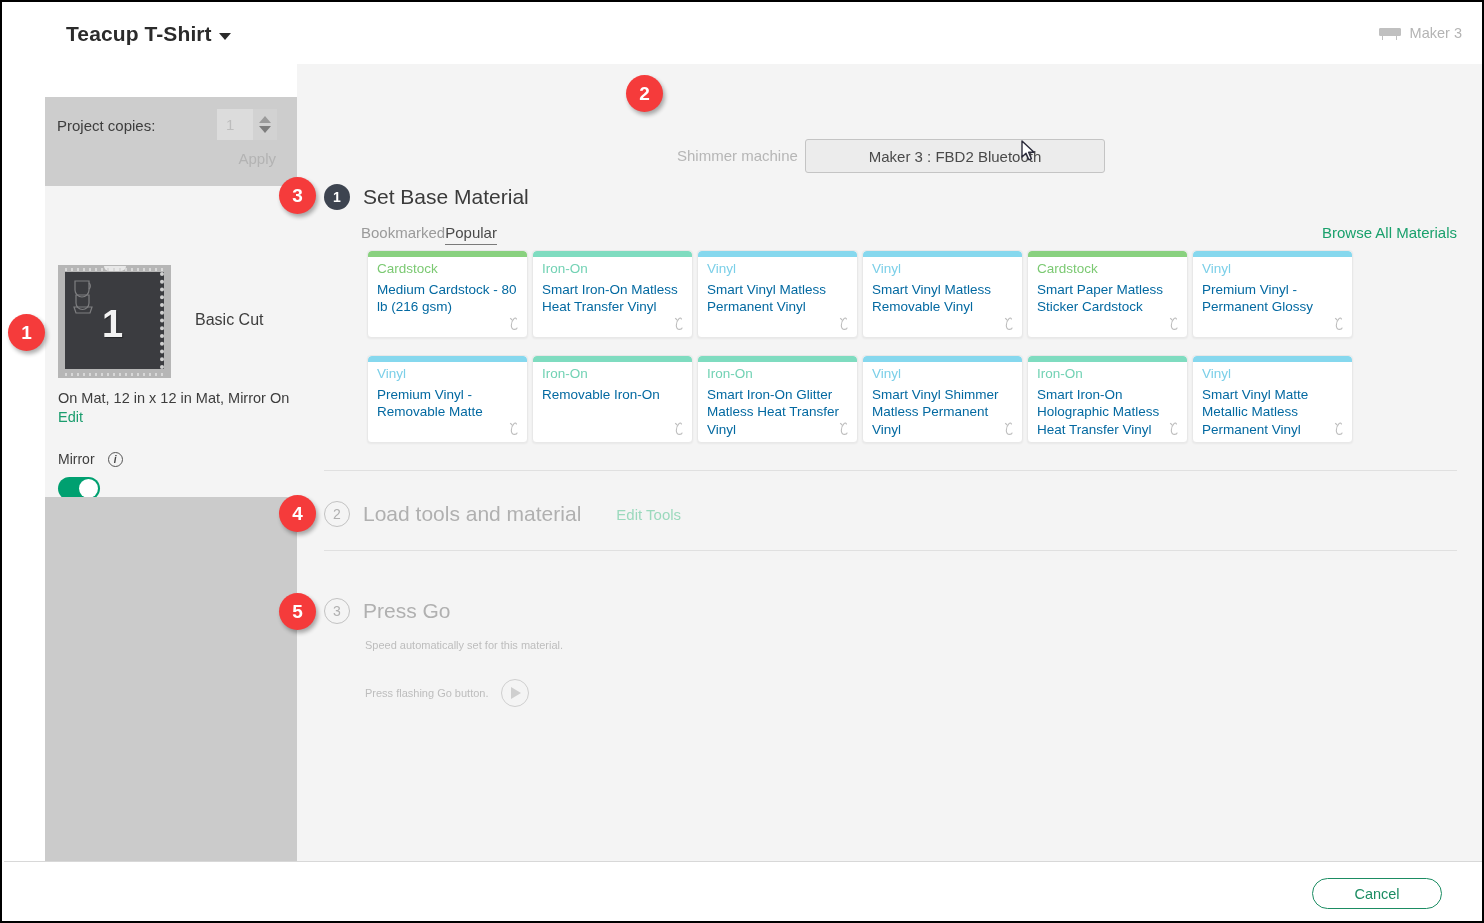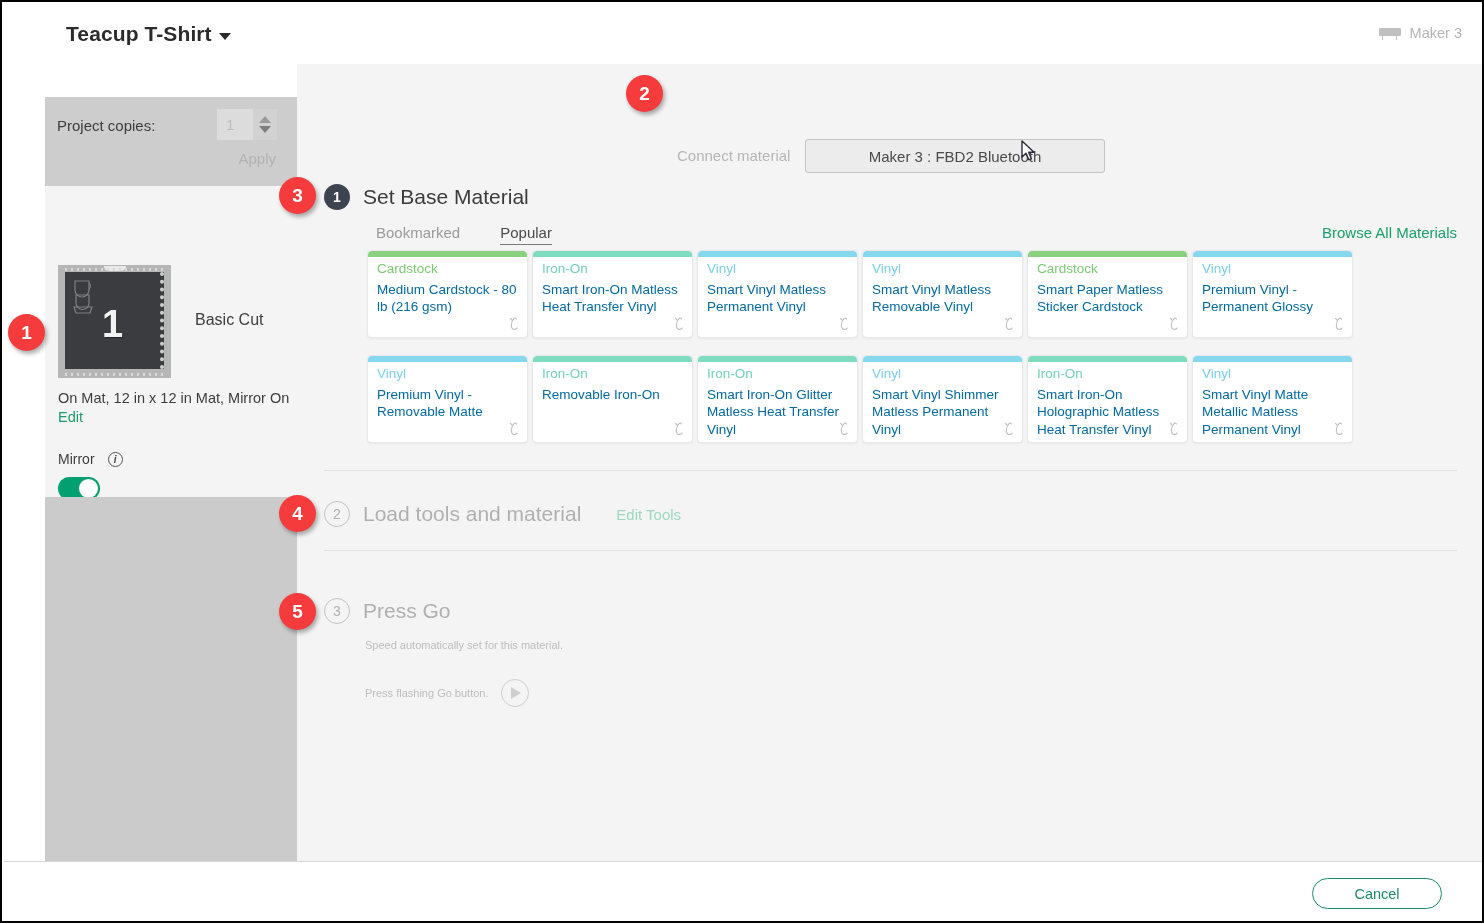--- a/index.html
+++ b/index.html
@@ -210,21 +210,21 @@
     width: 26px; height: 26px; border-radius: 50%;
     display: flex; align-items: center; justify-content: center;
     font-size: 14px; font-weight: bold;
   }
   .step-num.active { background: #3d4450; color: #ffffff; }
   .step-num.idle { border: 1.4px solid #c2c2c2; color: #b0b0b0; font-weight: normal; }
   .sec-title { font-size: 21px; color: #3b3b3b; }
   .sec-title.idle { color: #b0b0b0; }
 
   
-  .tabs { position: absolute; left: 79px; top: 160px; display: flex; gap: 40px; }
+  .tabs { position: absolute; left: 64px; top: 160px; display: flex; }
   .tab { font-size: 15px; color: #9a9a9a; cursor: pointer; padding-bottom: 3px; }
   .tab.active { color: #4a4a4a; border-bottom: 1.5px solid #7a7a7a; }
   .browse-all {
     position: absolute; right: 27px; top: 160px;
     font-size: 15px; color: #19a06c; cursor: pointer;
   }
 
   
   .mat-grid {
     position: absolute; left: 70px; top: 186px;
@@ -371,21 +371,21 @@
         </div>
         <div class="toggle"></div>
       </div>
 
       <div class="gray-panel"></div>
     </div>
 
     <div class="main-col">
 
       <div class="connect-row">
-        <div class="connect-label">Connect material</div>
+        <div class="connect-label">Shimmer machine</div>
         <div class="machine-select">Maker 3 : FBD2 Bluetooth</div>
       </div>
 
       <div class="section" style="top:120px;">
         <div class="sec-head">
           <span class="step-num active">1</span>
           <span class="sec-title">Set Base Material</span>
         </div>
       </div>
 

